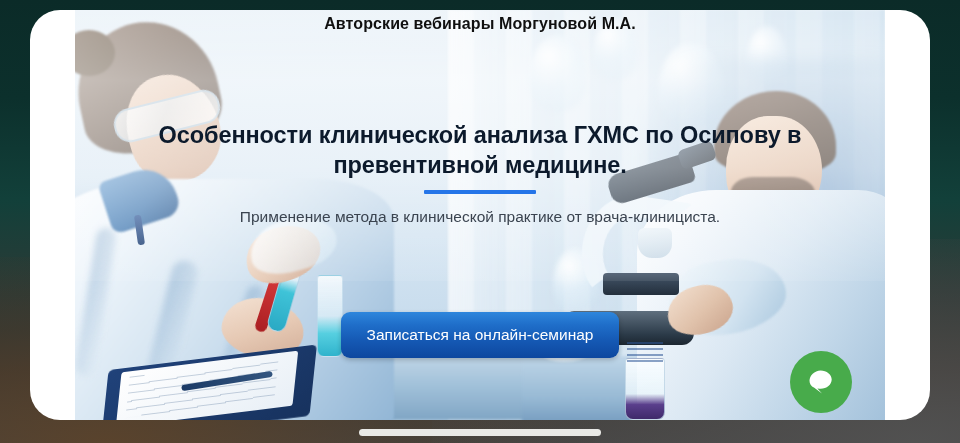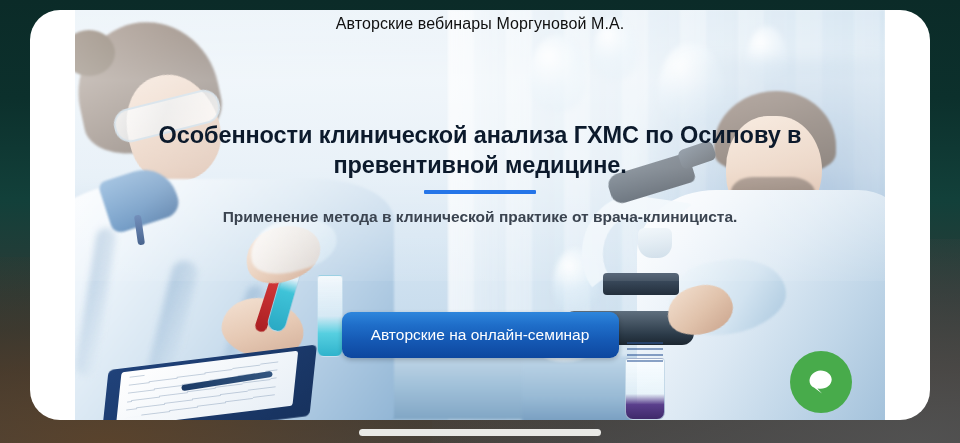--- a/index.html
+++ b/index.html
@@ -449,21 +449,21 @@
     inset: 0;
     z-index: 5;
   }
 
   .site-banner-title {
     position: absolute;
     left: 0; right: 0;
     top: 5px;
     text-align: center;
     font-size: 16px;
-    font-weight: normal;
+    font-weight: bold;
     color: #101010;
     letter-spacing: 0.1px;
   }
 
   .hero-heading {
     position: absolute;
     left: 18px; right: 18px;
     top: 110px;
     text-align: center;
     font-size: 23.5px;
@@ -484,21 +484,21 @@
     border-radius: 1px;
   }
 
   .hero-subheading {
     position: absolute;
     left: 0; right: 0;
     top: 197px;
     text-align: center;
     font-size: 15.5px;
     line-height: 1.3;
-    font-weight: bold;
+    font-weight: normal;
     color: #3b4450;
   }
 
   .cta-wrap {
     position: absolute;
     left: 0; right: 0;
     top: 302px;
     display: flex;
     justify-content: center;
   }
@@ -629,21 +629,21 @@
 
         <div class="site-banner-title">Авторские вебинары Моргуновой М.А.</div>
 
         <h1 class="hero-heading">Особенности клинической анализа ГХМС по Осипову в превентивной медицине.</h1>
 
         <div class="heading-rule"></div>
 
         <p class="hero-subheading">Применение метода в клинической практике от врача-клинициста.</p>
 
         <div class="cta-wrap">
-          <button type="button" class="cta-button">Авторские на онлайн-семинар</button>
+          <button type="button" class="cta-button">Записаться на онлайн-семинар</button>
         </div>
       </div>
 
       <button type="button" class="chat-launcher" aria-label="Чат">
         <span>
           <svg width="30" height="30" viewBox="0 0 30 30" aria-hidden="true">
             <path d="M14.6 3.4c6.1 0 11.1 4.1 11.1 9.2 0 5.1-5 9.2-11.1 9.2-1 0-2-.1-2.9-.3l-.3-.1 4.6 5.2-7.4-5.6-.3-.2C4.9 19.2 3.5 16.6 3.5 13.7c0-5.1 5-10.3 11.1-10.3z" fill="#ffffff"></path>
           </svg>
         </span>
       </button>

